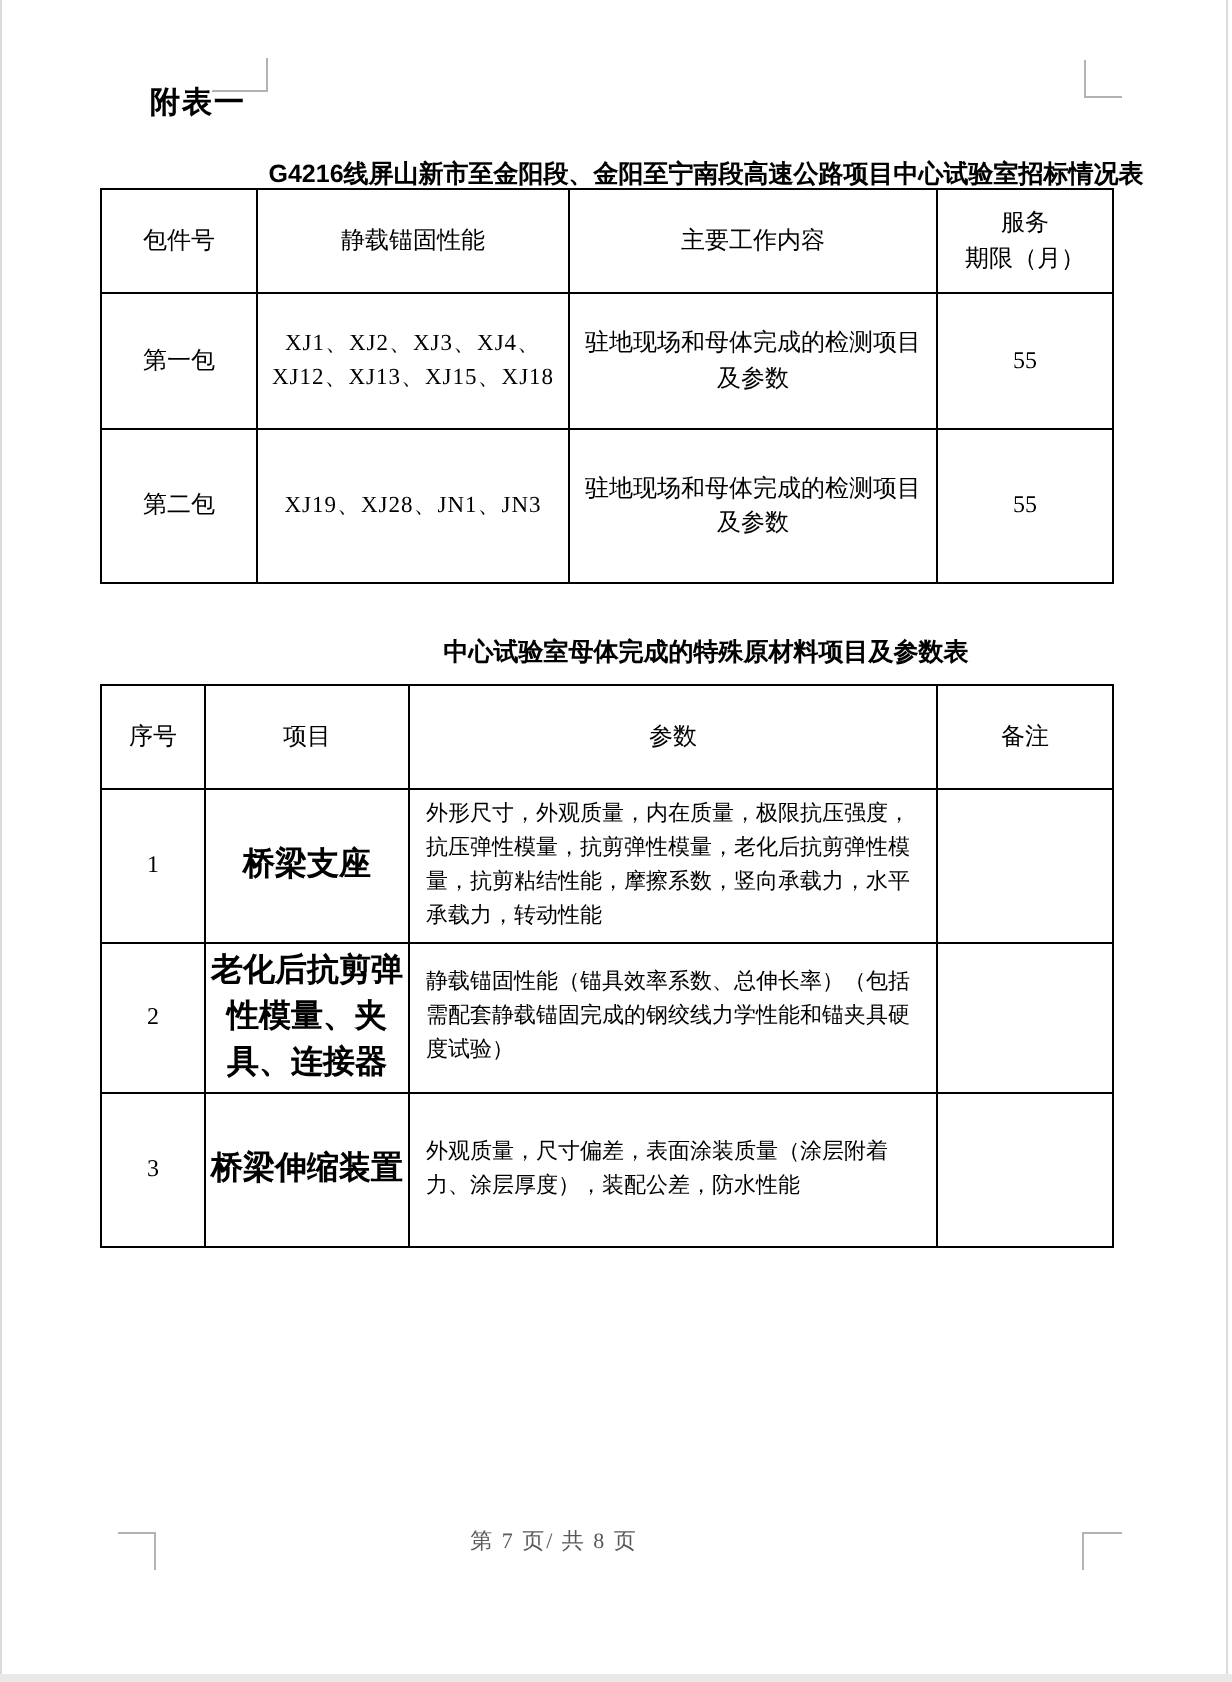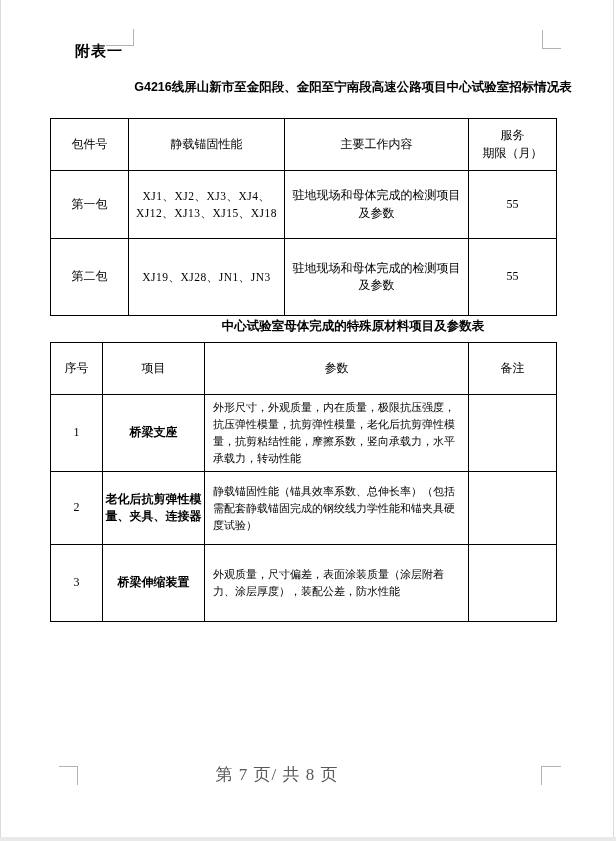--- a/index.html
+++ b/index.html
@@ -17,34 +17,34 @@
   .crop.br{left:540px;top:766px;width:20px;height:19px;border-left:1px solid #b3b3b3;border-top:1px solid #b3b3b3;}
 
   .heading{position:absolute;left:40px;top:42px;font-family:"Liberation Sans","DejaVu Sans",sans-serif;
            font-weight:bold;font-size:15px;letter-spacing:1px;padding-left:34px;}
   .title{position:absolute;left:0;width:616px;text-align:center;
          font-family:"Liberation Sans","DejaVu Sans",sans-serif;font-weight:bold;font-size:12.5px;padding-left:44px;}
   .title.t1{top:79px;}
   .title.t2{top:318px;}
 
   table.tbl{position:absolute;left:49px;width:506px;table-layout:fixed;border-collapse:collapse;}
-  table.tbl1{top:118px;}
+  table.tbl1{top:94px;}
   table.tbl2{top:342px;}
   .tbl th,.tbl td{border:1px solid #000;padding:2px 6px;font-weight:normal;
                   font-size:12px;text-align:center;vertical-align:middle;box-sizing:border-box;
                   line-height:1.45;overflow:hidden;}
   .h52{height:52px;} .h68{height:68px;font-family:Liberation Serif, serif;} .h61{height:77px;}
   .h76{height:76px;} .h73{height:73px;}
   .prewrap{white-space:pre-line;}
-  td.proj{font-weight:bold;font-family:"Liberation Sans","DejaVu Sans",sans-serif;font-size:12px;padding:2px 0;}
+  td.proj{font-weight:bold;font-family:"Liberation Sans","DejaVu Sans",sans-serif;font-size:16px;padding:2px 0;}
   td.params{text-align:left;font-size:11px;line-height:17px;padding:4px 8px;}
   td.stake{font-size:11.5px;letter-spacing:0.5px;}
 
   .footer{position:absolute;left:0;top:763px;width:552px;text-align:center;
-          font-size:17px;color:#595959;letter-spacing:1px;}
+          font-size:11px;color:#595959;letter-spacing:1px;}
 </style>
 </head>
 <body>
 
 <div class="canvas">
   <div class="page">
 
     <div class="crop tl"></div>
     <div class="crop tr"></div>
     <div class="crop bl"></div>

